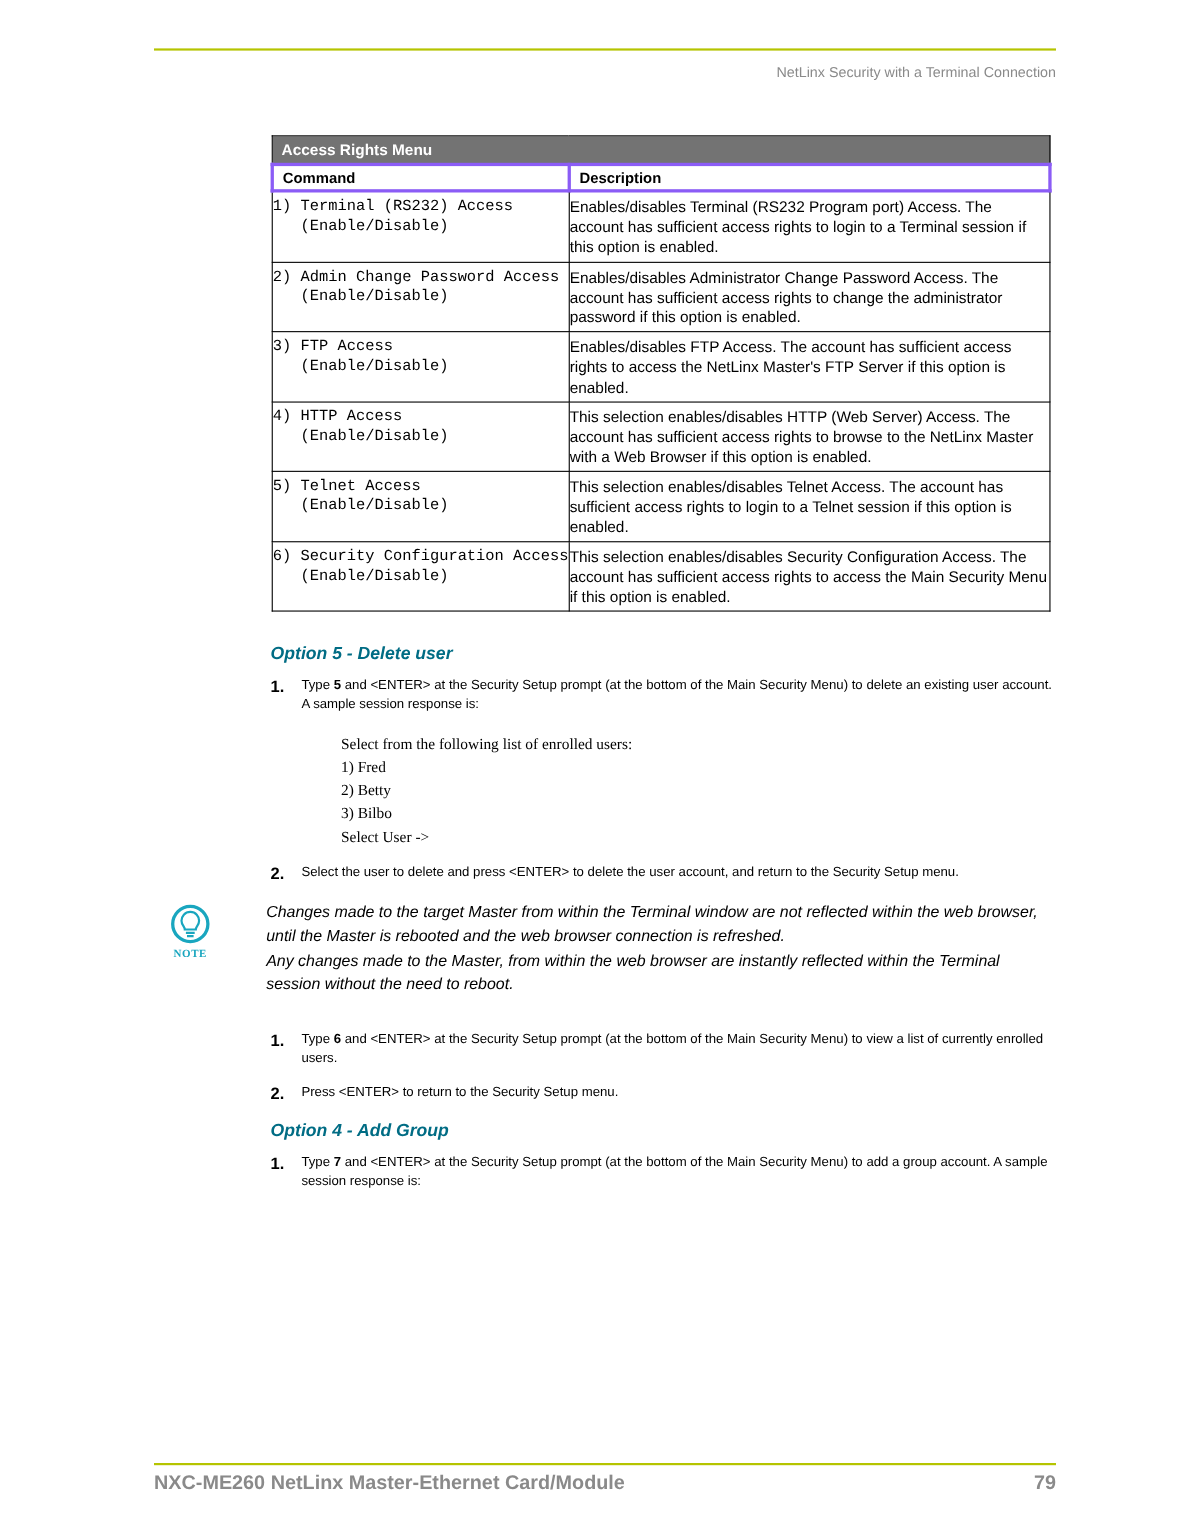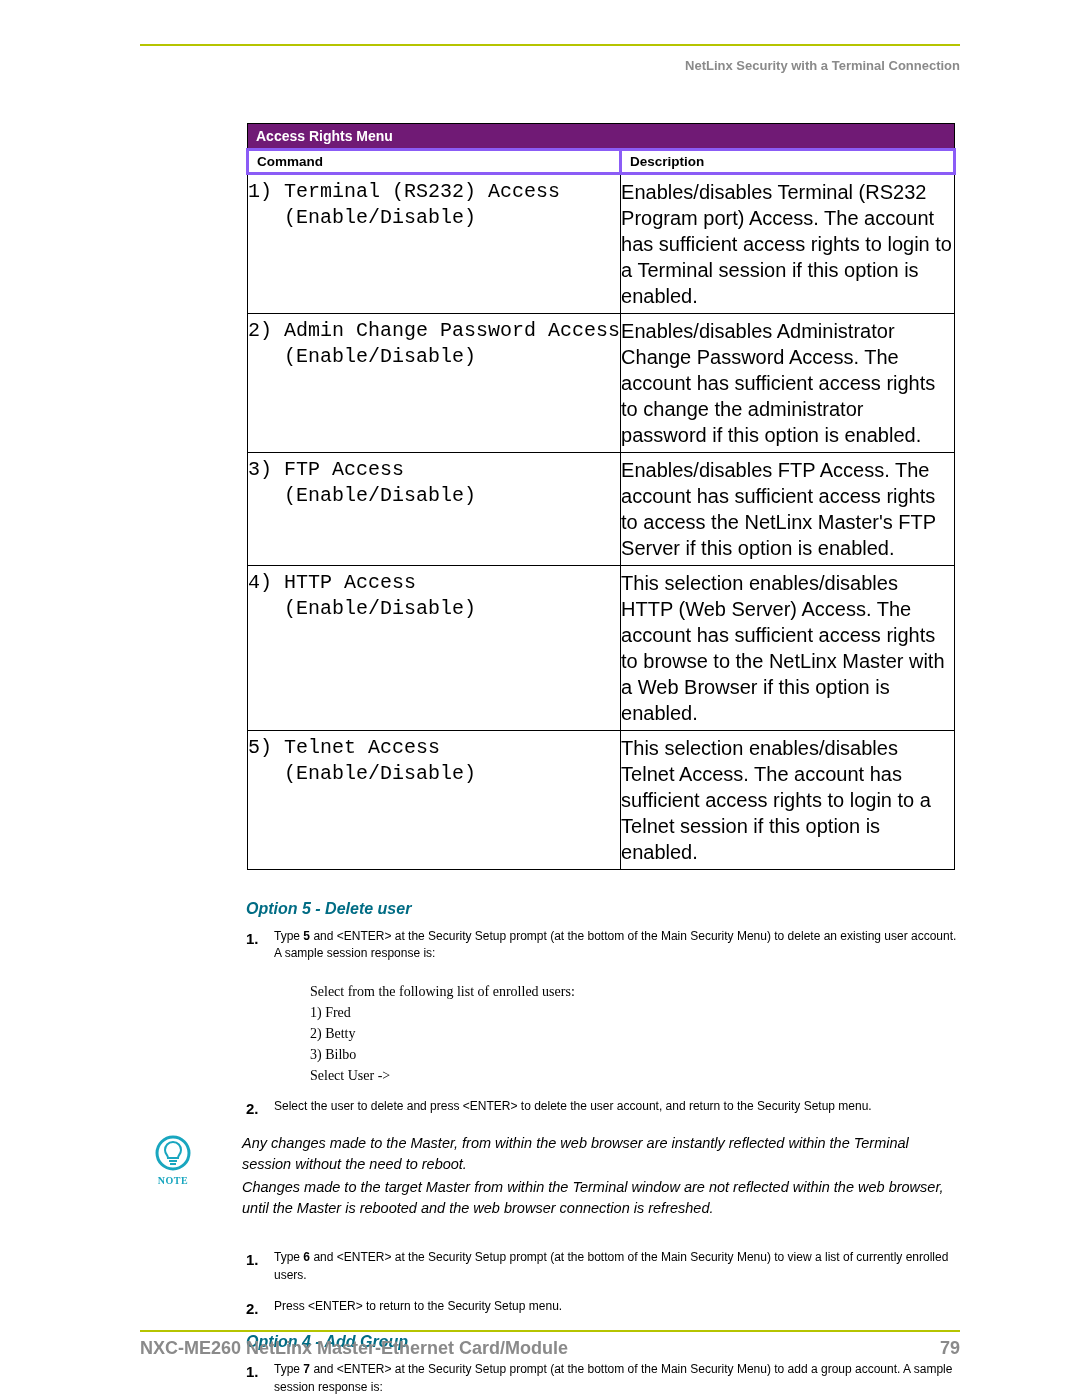--- a/index.html
+++ b/index.html
@@ -17,51 +17,51 @@
     height: 100%;
   }
   .top-rule {
     height: 2px;
     background: #b5c400;
     margin-bottom: 12px;
   }
   .header-text {
     text-align: right;
     font-size: 13px;
-    font-weight: bold;
+    font-weight: normal;
     color: #8a8a8a;
     margin-bottom: 50px;
   }
   .table-wrap {
     margin-left: 106px;
     margin-bottom: 30px;
   }
   table {
     border-collapse: collapse;
     width: 710px;
     font-size: 14px;
   }
   .title-row td {
-    background: #701a75;
+    background: #737373;
     color: #ffffff;
     font-weight: bold;
     padding: 4px 8px;
     border: 1px solid #000;
   }
   .head-row td {
     font-weight: bold;
     padding: 3px 8px;
     border: 3px solid #8b5cf6;
     font-size: 13.5px;
   }
   .data-row td {
     border: 1px solid #000;
     padding: 4px 0;
     vertical-align: top;
-    font-size: 20px;
+    font-size: 14px;
     line-height: 1.3;
   }
   .cmd-cell {
     font-family: "Courier New", monospace;
     white-space: pre;
     width: 262px;
     font-size: 14px;
   }
   .section-head {
     color: #006c84;
@@ -185,20 +185,25 @@
       </tr>
       <tr class="data-row">
         <td class="cmd-cell">4) HTTP Access
    (Enable/Disable)</td>
         <td>This selection enables/disables HTTP (Web Server) Access. The account has sufficient access rights to browse to the NetLinx Master with a Web Browser if this option is enabled.</td>
       </tr>
       <tr class="data-row">
         <td class="cmd-cell">5) Telnet Access
    (Enable/Disable)</td>
         <td>This selection enables/disables Telnet Access. The account has sufficient access rights to login to a Telnet session if this option is enabled.</td>
+      </tr>
+      <tr class="data-row">
+        <td class="cmd-cell">6) Security Configuration Access
+   (Enable/Disable)</td>
+        <td>This selection enables/disables Security Configuration Access. The account has sufficient access rights to access the Main Security Menu if this option is enabled.</td>
       </tr>
     </tbody>
       </table>
   </div>
 
   <div class="section-head">Option 5 - Delete user</div>
   <div class="body-block">
     <ol>
       <li><span>Type </span><b>5</b><span> and &lt;ENTER&gt; at the Security Setup prompt (at the bottom of the Main Security Menu) to delete an existing user account. A sample session response is:</span></li>
     </ol>
@@ -218,22 +223,22 @@
     <div class="note-icon">
       <svg width="40" height="40" viewBox="0 0 40 40">
         <circle cx="20" cy="20" r="16" fill="none" stroke="#19a6bf" stroke-width="3"></circle>
         <path d="M20 9 C15 9 12 13 12 17 C12 21 15 22 15 25 L25 25 C25 22 28 21 28 17 C28 13 25 9 20 9 Z" fill="none" stroke="#19a6bf" stroke-width="2"></path>
         <line x1="16" y1="28" x2="24" y2="28" stroke="#19a6bf" stroke-width="2"></line>
         <line x1="17" y1="31" x2="23" y2="31" stroke="#19a6bf" stroke-width="2"></line>
       </svg>
       <div class="lbl">NOTE</div>
     </div>
     <div class="note-text">
+      <p>Changes made to the target Master from within the Terminal window are not reflected within the web browser, until the Master is rebooted and the web browser connection is refreshed.</p>
       <p>Any changes made to the Master, from within the web browser are instantly reflected within the Terminal session without the need to reboot.</p>
-      <p>Changes made to the target Master from within the Terminal window are not reflected within the web browser, until the Master is rebooted and the web browser connection is refreshed.</p>
     </div>
   </div>
 
   <div class="body-block">
     <ol>
       <li><span>Type </span><b>6</b><span> and &lt;ENTER&gt; at the Security Setup prompt (at the bottom of the Main Security Menu) to view a list of currently enrolled users.</span></li>
       <li>Press &lt;ENTER&gt; to return to the Security Setup menu.</li>
     </ol>
   </div>
 

